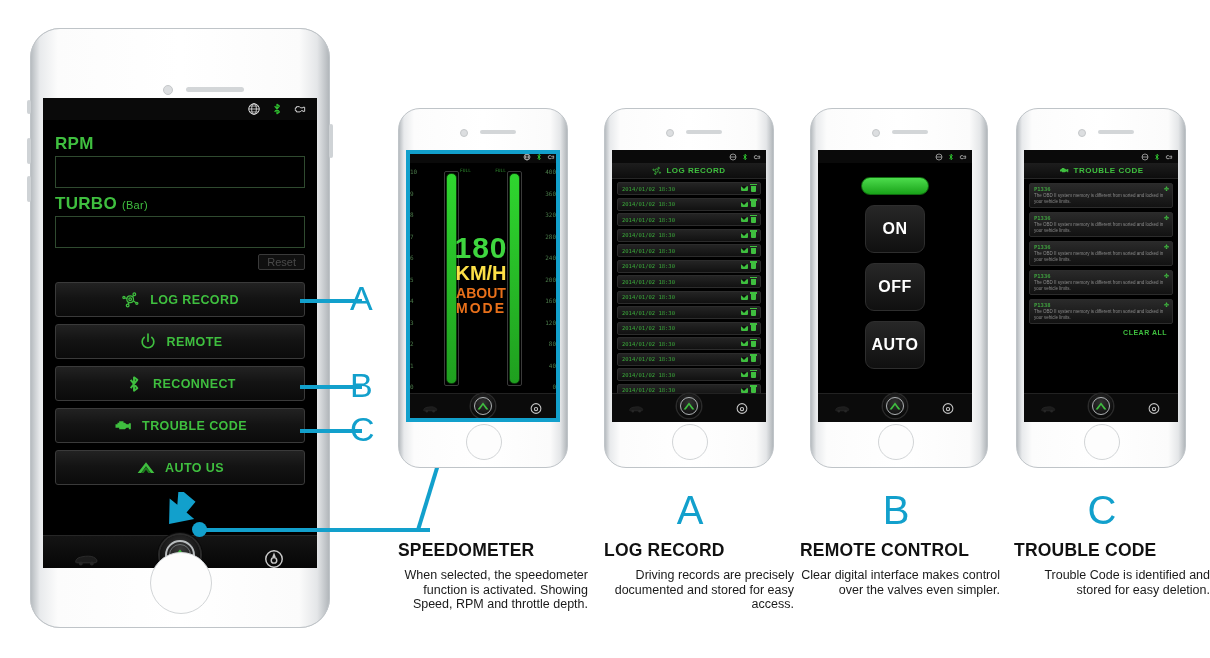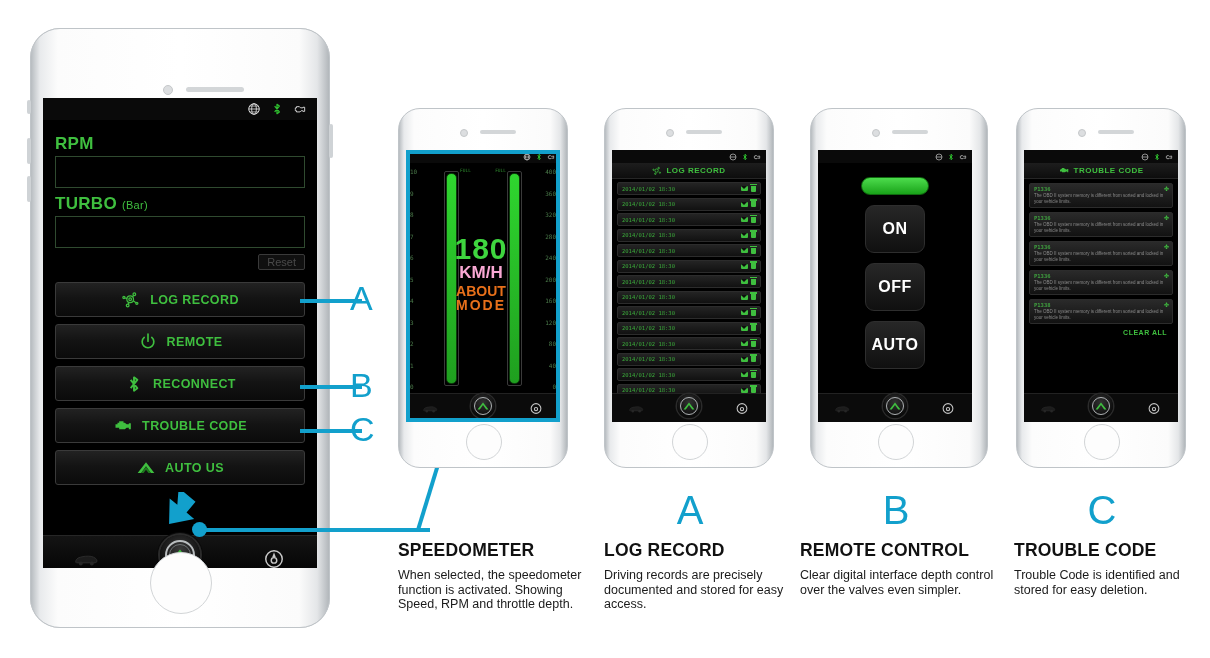--- a/index.html
+++ b/index.html
@@ -90,21 +90,21 @@
   .bar{position:absolute;top:10px;bottom:10px;width:9px;border-radius:5px;
     background:linear-gradient(180deg,#2fd62f,#1f9f1f);border:1px solid #0c3d0c;}
   .bar.l{left:40px;}
   .bar.r{right:40px;}
   .barframe{position:absolute;top:8px;bottom:8px;width:13px;border:1px solid #3a3a3a;border-radius:2px;}
   .barframe.l{left:38px;}
   .barframe.r{right:38px;}
   .spd-center{position:absolute;left:0;right:4px;top:48%;transform:translateY(-50%);
     text-align:center;}
   .spd-num{color:#3fd63f;font-size:30px;font-weight:bold;line-height:1;letter-spacing:1px;}
-  .spd-unit{color:#f9a8d4;font-size:17px;font-weight:bold;line-height:1.05;}
+  .spd-unit{color:#fde047;font-size:20px;font-weight:bold;line-height:1.05;}
   .spd-mode{color:#e8701a;font-size:14px;font-weight:bold;line-height:1.05;margin-top:2px;}
   .spd-mode2{color:#e8701a;font-size:14px;font-weight:bold;line-height:1.05;letter-spacing:2px;}
   .minigauge{position:absolute;top:6px;font-size:4.5px;color:#2f8f2f;line-height:1;
     font-family:"DejaVu Sans Mono",monospace;}
 
   .s-navbar{position:absolute;left:0;right:0;bottom:0;height:28px;background:#0b0b0b;
     border-top:1px solid #222;display:flex;align-items:center;justify-content:space-around;}
   .s-home{width:24px;height:24px;border-radius:50%;position:relative;margin-top:-5px;
     background:radial-gradient(circle at 50% 35%,#333,#0b0b0b 70%);
     display:flex;align-items:center;justify-content:center;box-shadow:0 0 0 1.5px #2b2b2b;}
@@ -146,21 +146,21 @@
   .tc-card{border-radius:2px;border:1px solid #2c2c2c;padding:2px 4px;
     background:linear-gradient(180deg,#2a2a2a,#121212);position:relative;}
   .tc-code{color:#3f9f3f;font-size:5.5px;font-weight:bold;font-family:"DejaVu Sans Mono",monospace;}
   .tc-desc{color:#8a8a8a;font-size:4.5px;line-height:6px;margin-top:1px;}
   .tc-leaf{position:absolute;right:3px;top:2px;color:#3fbf3f;font-size:6px;line-height:6px;}
   .tc-clear{text-align:right;color:#3fbf3f;font-size:7px;font-weight:bold;padding:1px 6px 0 0;letter-spacing:.5px;}
 
   
   .caption{position:absolute;width:190px;}
   .caption .ctitle{font-size:17.5px;font-weight:bold;color:#111;letter-spacing:.2px;white-space:nowrap;}
-  .caption .cbody{font-size:12.5px;color:#1a1a1a;line-height:14.5px;margin-top:7px;}
+  .caption .cbody{font-size:12.5px;color:#1a1a1a;line-height:14.5px;margin-top:7px;text-align:right;}
 
   .hl-line{position:absolute;background:#12a0cc;}
   .dot{position:absolute;border-radius:50%;background:#12a0cc;}
 </style>
 </head>
 <body>
 
 <div class="stage">
 
   <div class="phone" id="main-phone">
@@ -675,20 +675,20 @@
   <div class="caption" style="left:398px;top:540px;">
     <div class="ctitle">SPEEDOMETER</div>
     <div class="cbody">When selected, the speedometer function is activated. Showing Speed, RPM and throttle depth.</div>
   </div>
   <div class="caption" style="left:604px;top:540px;">
     <div class="ctitle">LOG RECORD</div>
     <div class="cbody">Driving records are precisely documented and stored for easy access.</div>
   </div>
   <div class="caption" style="left:800px;top:540px;width:200px;">
     <div class="ctitle">REMOTE CONTROL</div>
-    <div class="cbody">Clear digital interface depth control over the valves even simpler.</div>
+    <div class="cbody">Clear digital interface makes control over the valves even simpler.</div>
   </div>
   <div class="caption" style="left:1014px;top:540px;width:196px;">
     <div class="ctitle">TROUBLE CODE</div>
     <div class="cbody">Trouble Code is identified and stored for easy deletion.</div>
   </div>
 
 </div>
 
 </body></html>

